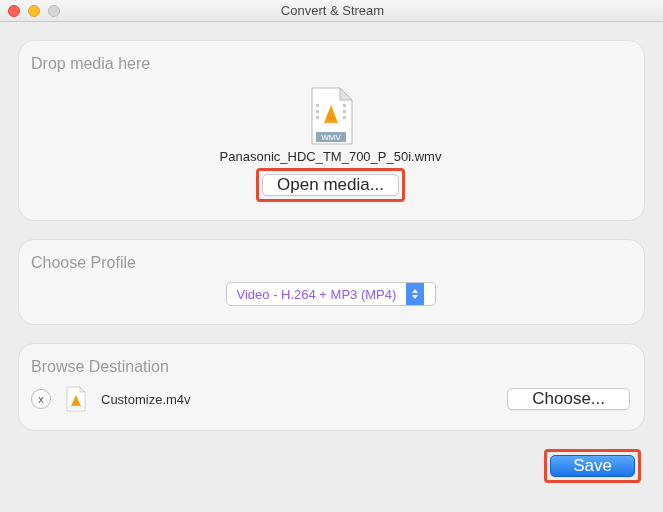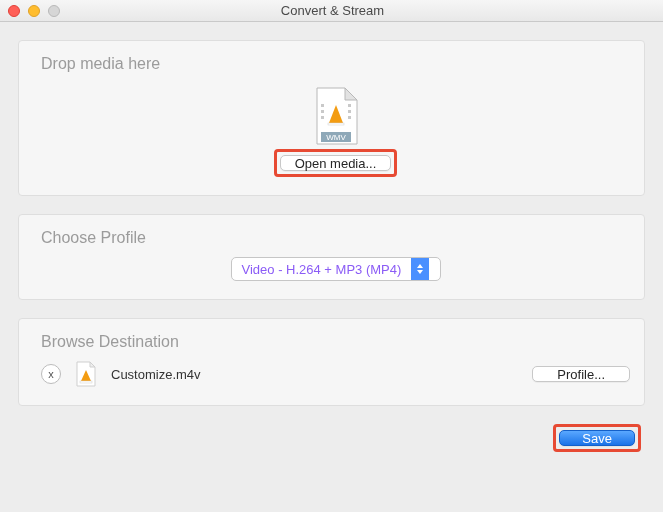--- a/index.html
+++ b/index.html
@@ -36,22 +36,22 @@
     left: 2px; right: 0;
     text-align: center;
     font-size: 13px;
     color: #4a4a4a;
     pointer-events: none;
   }
   .window-body { padding: 18px 18px 12px 18px; }
   .section {
     background: #f6f6f6;
     border: 1px solid #dedede;
-    border-radius: 4px;
-    padding: 14px 14px 18px 22px;
+    border-radius: 16px;
+    padding: 14px 14px 18px 12px;
     margin-bottom: 18px;
   }
   .section h2 {
     margin: 0 0 10px 0;
     font-weight: 400;
     font-size: 16px;
     color: #9b9b9b;
   }
   .drop-area {
     display: flex;
@@ -62,23 +62,23 @@
   }
   .file-icon { width: 46px; height: 58px; }
   .filename { font-size: 13px; color: #2b2b2b; }
   .mac-button {
     display: inline-flex;
     align-items: center;
     justify-content: center;
     background: #ffffff;
     border: 1px solid #c8c8c8;
     border-radius: 5px;
-    height: 16px;
+    height: 22px;
     padding: 0 14px;
-    font-size: 13px;
+    font-size: 17px;
     color: #262626;
     box-shadow: 0 1px 0 rgba(0,0,0,.04);
   }
   .mac-button.primary {
     background: linear-gradient(#5aa8ff, #1a73e8);
     border: 1px solid #1360c9;
     color: #fff;
     padding: 4px 22px;
   }
   .highlight {
@@ -165,20 +165,21 @@
         <rect x="8" y="23" width="3" height="3" fill="#c9c9c9"></rect>
         <rect x="8" y="29" width="3" height="3" fill="#c9c9c9"></rect>
         <rect x="35" y="17" width="3" height="3" fill="#c9c9c9"></rect>
         <rect x="35" y="23" width="3" height="3" fill="#c9c9c9"></rect>
         <rect x="35" y="29" width="3" height="3" fill="#c9c9c9"></rect>
         <polygon points="23,18 30,36 16,36" fill="#f39c12"></polygon>
         <rect x="15" y="36" width="16" height="2" fill="#ffffff" stroke="#cfcfcf" stroke-width="0.5"></rect>
         <rect x="8" y="45" width="30" height="10" fill="#8ea8b8"></rect>
         <text x="23" y="53" font-size="8" fill="#ffffff" text-anchor="middle" font-family="Arial">WMV</text>
       </svg>
+      <div class="filename">Panasonic_HDC_TM_700_P_50i.wmv</div>
       <div class="highlight">
         <button class="mac-button">Open media...</button>
       </div>
     </div>
   </div>
 
   <div class="section">
     <h2>Choose Profile</h2>
     <div class="profile-row">
       <div class="mac-select">
@@ -198,21 +199,21 @@
     <div class="dest-row">
       <div class="remove-btn">x</div>
       <svg class="dest-icon" viewBox="0 0 22 26">
         <path d="M2 1 H15 L20 6 V25 H2 Z" fill="#ffffff" stroke="#cfcfcf"></path>
         <path d="M15 1 V6 H20 Z" fill="#eee" stroke="#cfcfcf"></path>
         <polygon points="11,9 16,20 6,20" fill="#f39c12"></polygon>
         <rect x="5" y="20" width="12" height="2" fill="#fff" stroke="#cfcfcf" stroke-width="0.5"></rect>
       </svg>
       <div>Customize.m4v</div>
       <div class="spacer"></div>
-      <button class="mac-button" style="padding:0 24px">Profile...</button>
+      <button class="mac-button" style="padding:0 24px">Choose...</button>
     </div>
   </div>
 
   <div class="footer">
     <div class="highlight">
       <button class="mac-button primary">Save</button>
     </div>
   </div>
 
 </div>

